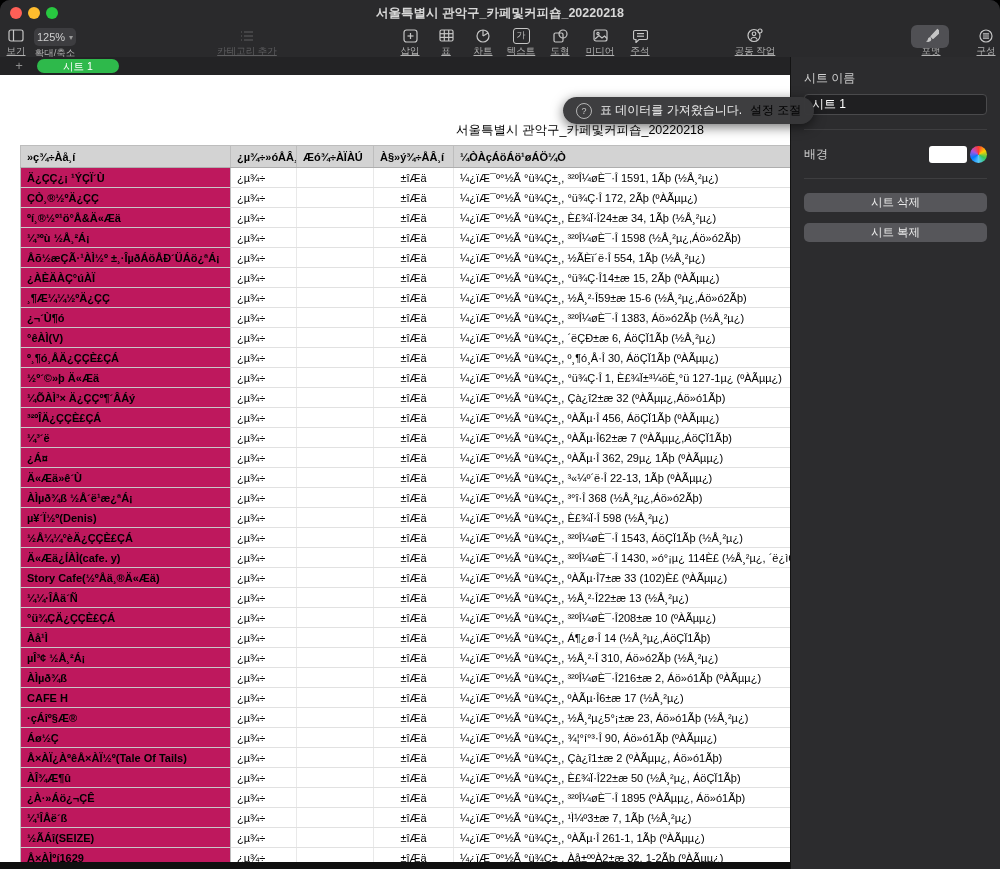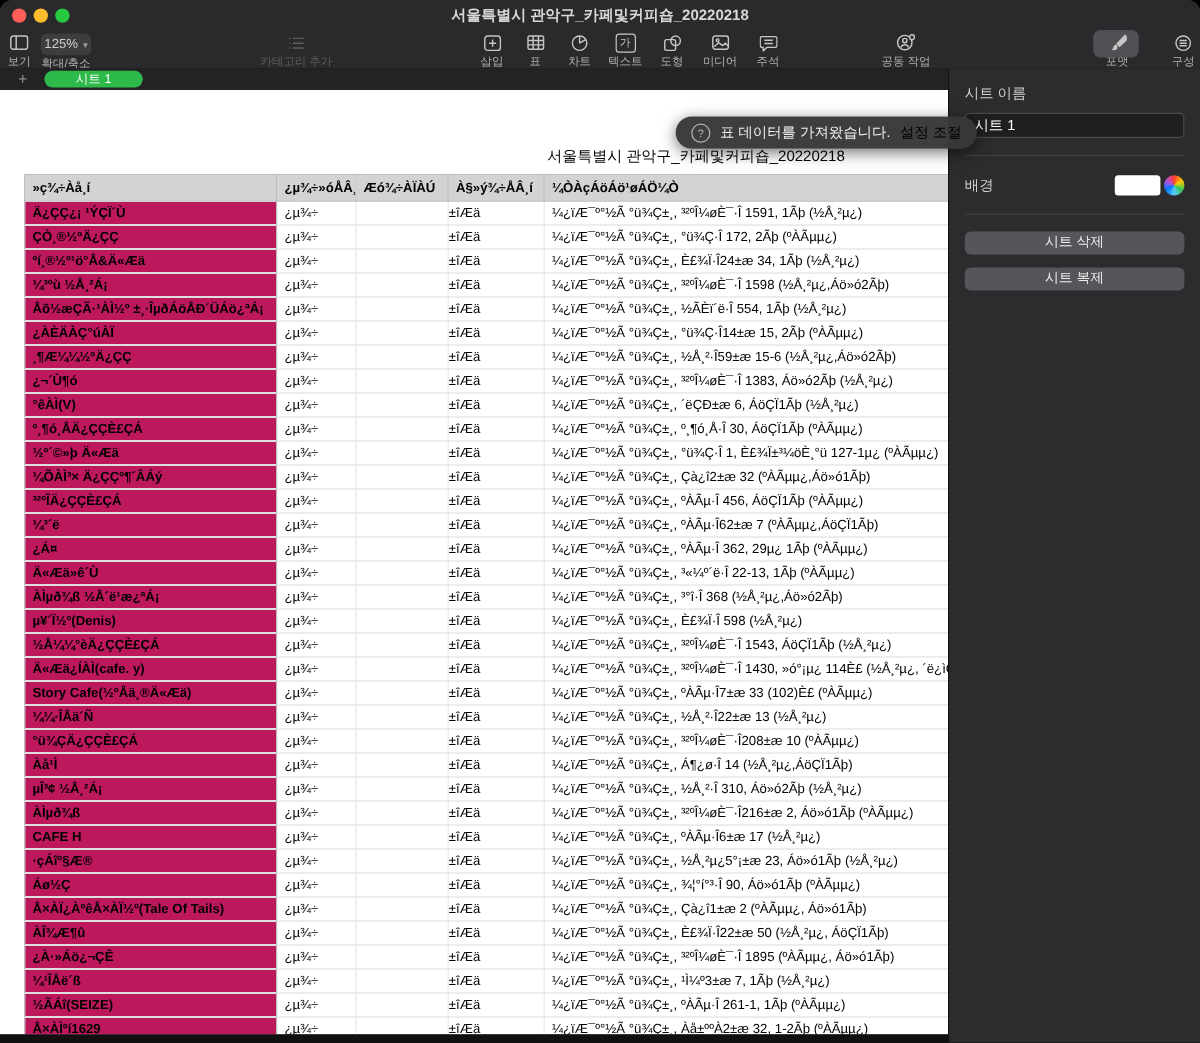--- a/index.html
+++ b/index.html
@@ -10,21 +10,21 @@
   .titlebar{position:absolute;left:0;top:0;width:1000px;height:26px;background:#2a2a2c;}
   .tl{position:absolute;top:7px;width:12px;height:12px;border-radius:50%;}
   .tl.red{left:10px;background:#ff5f57;} .tl.yel{left:28px;background:#febc2e;} .tl.grn{left:46px;background:#28c840;}
   .wtitle{position:absolute;left:0;right:0;top:0;height:26px;line-height:27px;text-align:center;
           font-size:12.5px;font-weight:600;color:#d8d8d8;}
   
   .toolbar{position:absolute;left:0;top:26px;width:1000px;height:31px;background:#2a2a2c;
            border-bottom:1px solid #151515;}
   .titem{position:absolute;top:1px;text-align:center;color:#c8c8c8;}
   .ticon{height:17px;display:flex;align-items:center;justify-content:center;}
-  .tlabel{font-size:9.5px;color:#b2b2b2;margin-top:1px;white-space:nowrap;}
+  .tlabel{font-size:9.5px;color:#b2b2b2;margin-top:1px;white-space:nowrap;text-decoration:underline;}
   .titem.disabled .ticon svg{stroke:#5e5e60;} .titem.disabled .tlabel{color:#5e5e60;}
   .zoombtn{display:inline-flex;align-items:center;gap:4px;background:#3d3d40;border-radius:5px;
            height:18px;padding:0 3px;font-size:11px;color:#cfcfcf;}
   .chev{font-size:8px;color:#9a9a9a;}
   .fmt-hl{position:absolute;left:-10px;top:-2px;width:38px;height:23px;background:#505054;border-radius:6px;z-index:0;}
   .ticon svg{position:relative;z-index:1;stroke:#c6c6c6;fill:none;stroke-width:1.2;}
   .glyph-box{position:relative;z-index:1;width:15px;height:14px;border:1.2px solid #c6c6c6;border-radius:3px;
              font-size:9px;line-height:13px;color:#c6c6c6;}
   
   .tabbar{position:absolute;left:0;top:57px;width:790px;height:18px;background:#232325;}
@@ -36,21 +36,21 @@
   .main{position:absolute;left:0;top:75px;width:790px;height:787px;background:#ffffff;overflow:hidden;}
   .doc-title{position:absolute;left:20px;top:47px;width:1120px;text-align:center;font-size:12.5px;color:#000;}
   table.sheet{position:absolute;left:20px;top:70px;width:1120px;border-collapse:collapse;table-layout:fixed;
               font-size:11px;color:#000;}
   table.sheet th{background:#d3d3d3;font-weight:700;text-align:left;height:21px;padding:0 0 0 6px;
                  border:1px solid #bdbdbd;border-bottom:1px solid #aeaeae;white-space:nowrap;overflow:hidden;}
   table.sheet td{height:19px;padding:0 0 0 6px;border-bottom:1px solid #e1e1e1;border-right:1px solid #e9e9e9;
                  white-space:nowrap;overflow:hidden;}
   td.c1{background:#be185d;font-weight:700;border-bottom:1px solid #c8c8c8 !important;
         border-right:1px solid #bdbdbd !important;border-left:1px solid #bdbdbd;}
-  td.c4{padding:0 !important;}
+  td.c4{text-align:center;padding:0 !important;}
   .bottom-strip{position:absolute;left:0;top:862px;width:790px;height:7px;background:#101010;}
   
   .toast{position:absolute;left:563px;top:97px;height:27px;display:flex;align-items:center;gap:8px;
          padding:0 13px;background:rgba(56,56,58,0.97);border-radius:14px;
          box-shadow:0 3px 12px rgba(0,0,0,0.55);z-index:30;}
   .q-circle{width:14px;height:14px;border:1.3px solid #b5b5b5;border-radius:50%;color:#c5c5c5;
             font-size:9px;line-height:14px;text-align:center;}
   .toast-msg{font-size:12px;color:#f0f0f0;}
   .toast-action{font-size:12px;font-weight:400;}
   

